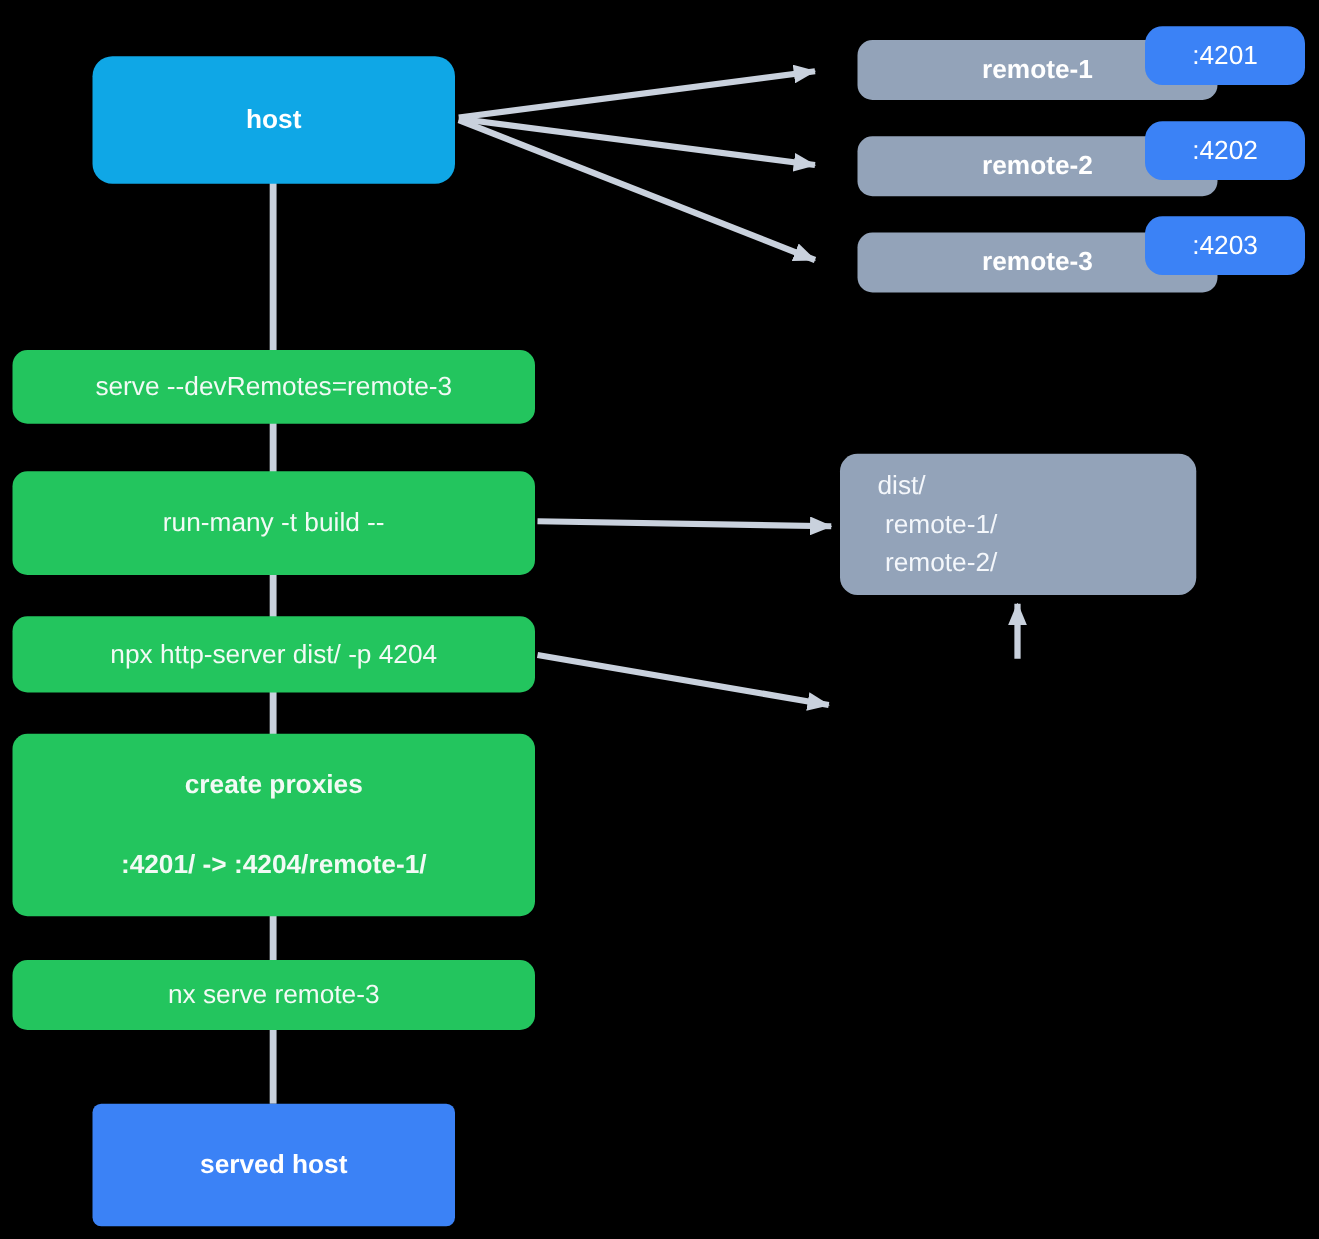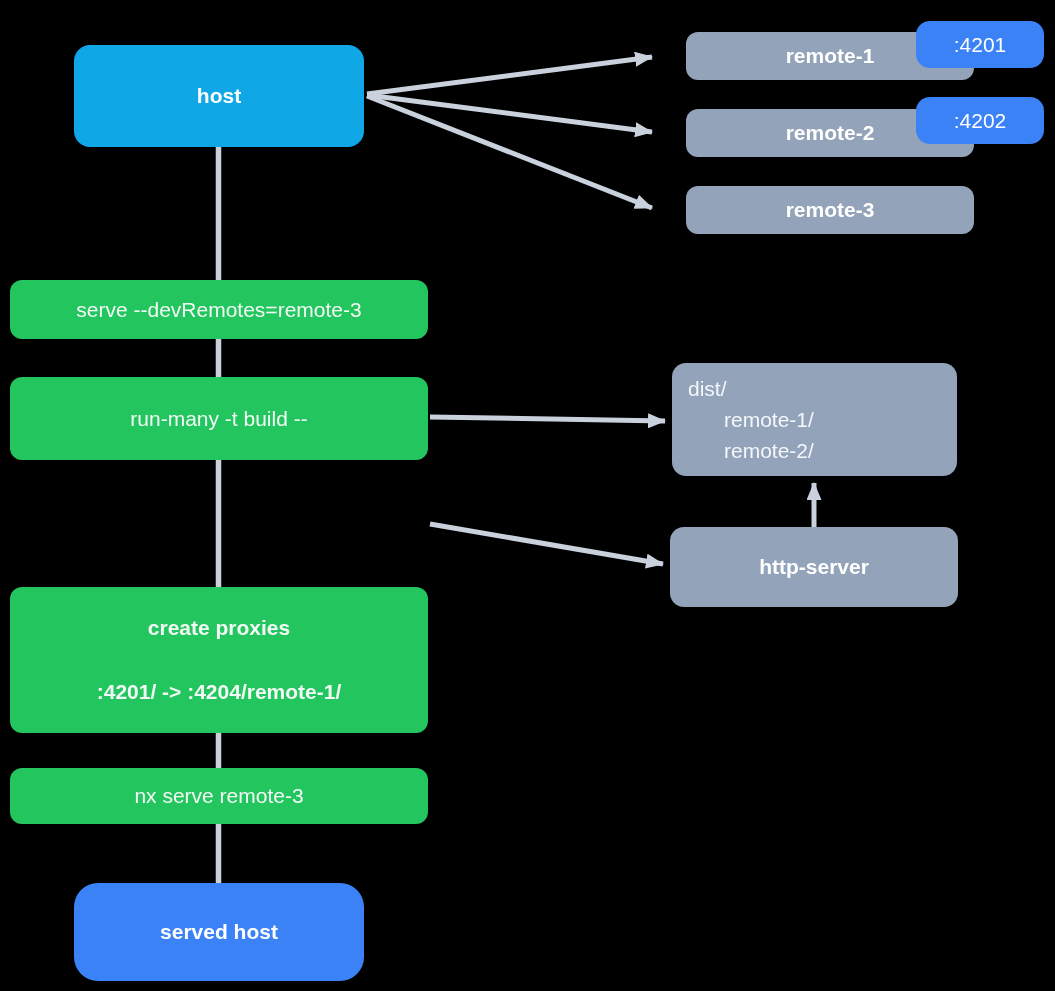--- a/index.html
+++ b/index.html
@@ -39,21 +39,21 @@
     font-size: 21px;
     z-index: 1;
   }
   .node.bold { font-weight: bold; }
   .host {
     left: 74px; top: 45px; width: 290px; height: 102px;
     background: var(--c-host_blue); border-radius: 16px;
   }
   .served-host {
     left: 74px; top: 883px; width: 290px; height: 98px;
-    background: var(--c-port_blue); border-radius: 24px;
+    background: var(--c-port_blue); border-radius: 7px;
   }
   .remote {
     left: 662px; width: 288px; height: 48px;
     background: var(--c-node_gray); border-radius: 12px;
     font-weight: bold;
     margin-left: 24px;
   }
   .remote-1 { top: 32px; }
   .remote-2 { top: 109px; }
   .remote-3 { top: 186px; }
@@ -80,22 +80,22 @@
   .cmd-3 { top: 493px; height: 61px; }
   .cmd-4 { top: 587px; height: 146px; font-weight: bold; }
   .cmd-5 { top: 768px; height: 56px; }
   .dist {
     left: 672px; top: 363px; width: 285px; height: 113px;
     background: var(--c-node_gray); border-radius: 14px;
     align-items: flex-start;
     justify-content: center;
     color: #F4F7FB;
   }
-  .dist-line { line-height: 31px; padding-left: 16px; }
-  .dist-line.indent { padding-left: 52px; }
+  .dist-line { line-height: 31px; padding-left: 30px; }
+  .dist-line.indent { padding-left: 36px; }
   .http-server {
     left: 670px; top: 527px; width: 288px; height: 80px;
     background: var(--c-node_gray); border-radius: 14px;
     font-weight: bold;
   }
 </style>
 </head>
 <body>
 
 <div class="canvas">
@@ -128,47 +128,50 @@
   <div class="node remote remote-3">
     <span>remote-3</span>
   </div>
 
   <div class="badge badge-1">
     <span>:4201</span>
   </div>
   <div class="badge badge-2">
     <span>:4202</span>
   </div>
+  <div class="badge badge-3">
+    <span>:4203</span>
+  </div>
 
   <div class="node cmd cmd-1">
     <div class="cmd-line">serve --devRemotes=remote-3</div>
   </div>
 
   <div class="node cmd cmd-2">
     <div class="cmd-line">run-many -t build --</div>
   </div>
 
+  <div class="node cmd cmd-3">
+    <div class="cmd-line">npx http-server dist/ -p 4204</div>
+  </div>
 
   <div class="node cmd cmd-4">
     <div class="cmd-line">create proxies</div>
     <div class="cmd-line"></div>
     <div class="cmd-line">:4201/ -&gt; :4204/remote-1/</div>
   </div>
 
   <div class="node cmd cmd-5">
     <div class="cmd-line">nx serve remote-3</div>
   </div>
 
   <div class="node dist">
     <div class="dist-line">dist/</div>
     <div class="dist-line indent">remote-1/</div>
     <div class="dist-line indent">remote-2/</div>
   </div>
 
-  <div class="node http-server">
-    <span>http-server</span>
-  </div>
 
   <div class="node bold served-host">
     <span>served host</span>
   </div>
 
 </div>
 
 </body></html>

